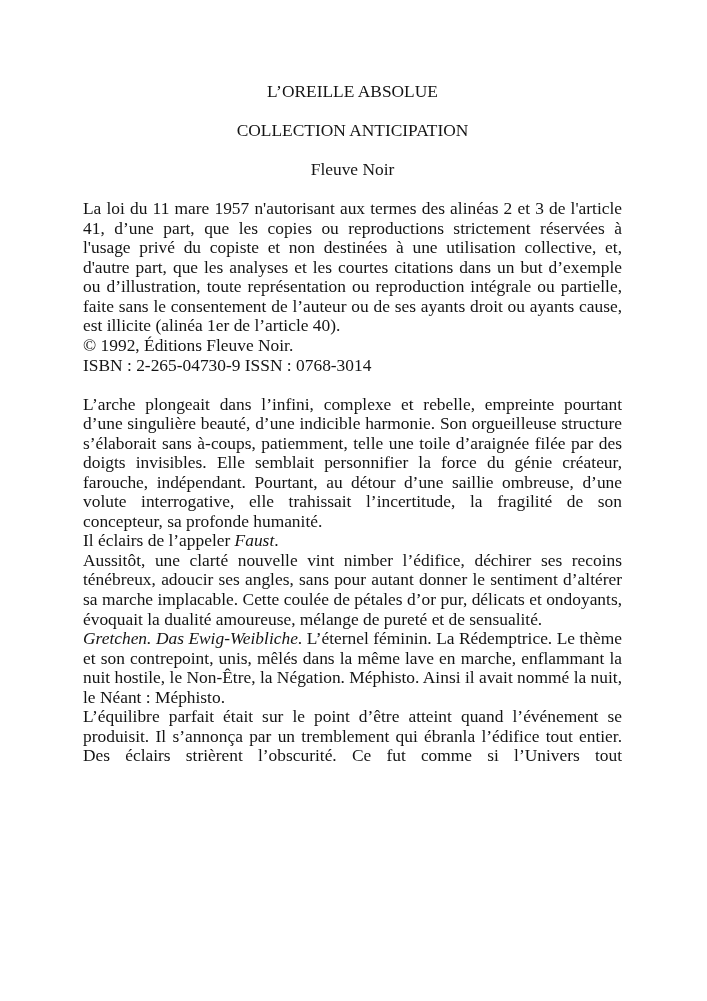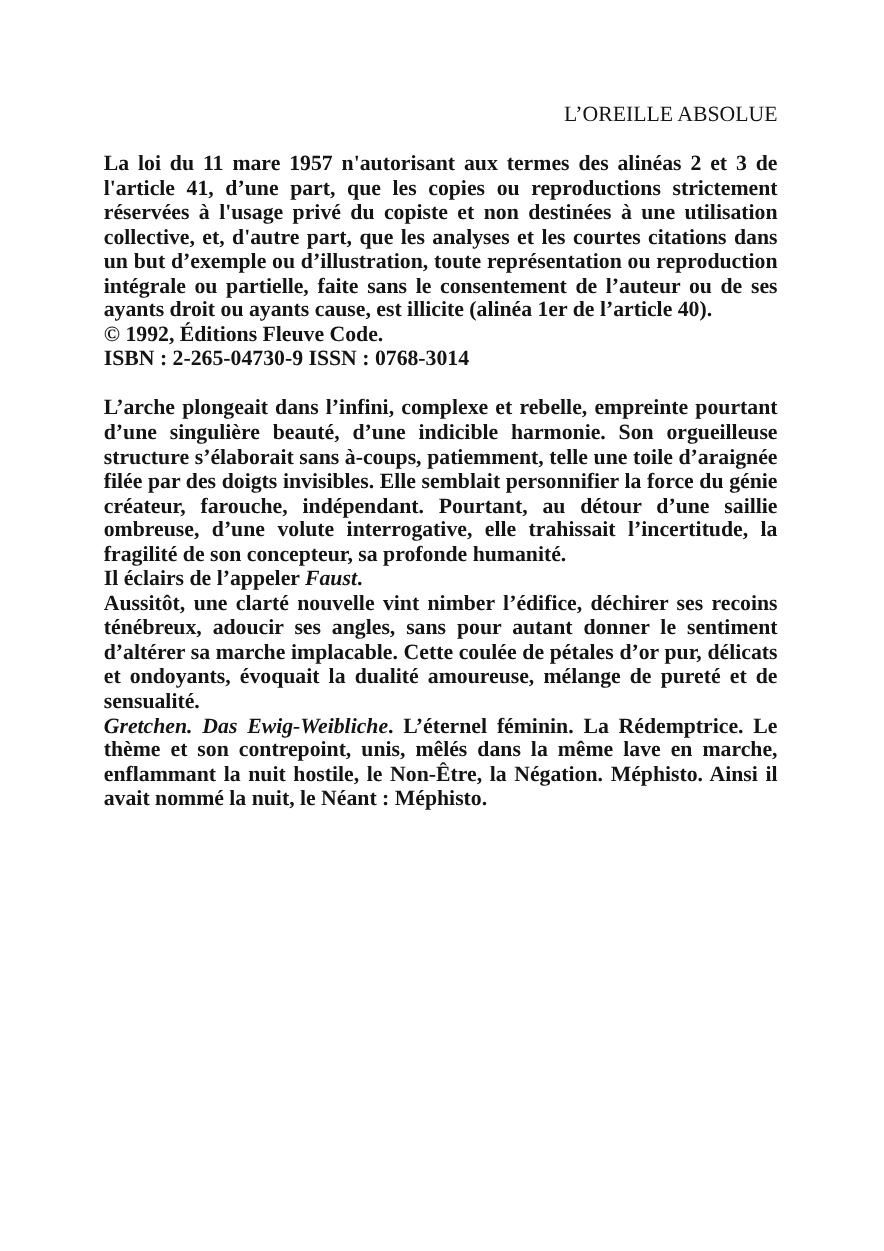--- a/index.html
+++ b/index.html
@@ -18,53 +18,55 @@
       left: 83px;
       top: 82px;
       width: 539px;
       font-family: "Liberation Serif", "DejaVu Serif", serif;
       font-size: 17.4px;
       line-height: 19.55px;
       color: #141414;
     }
     .title-line {
       margin: 0 0 19.5px 0;
-      text-align: right;
+      text-align: center;
     }
     .block {
       margin: 0 0 19.5px 0;
-      font-weight: bold;
     }
     .para {
       margin: 0;
       text-align: justify;
       text-align-last: left;
     }
     .inline-it {
       font-style: italic;
       margin-top: 48px;
     }
     .last-open {
       text-align-last: justify;
     }
   </style>
 </head>
 <body>
 
 <div class="page">
 
   <p class="title-line">L’OREILLE ABSOLUE</p>
+  <p class="title-line">COLLECTION ANTICIPATION</p>
+  <p class="title-line">Fleuve Noir</p>
 
   <div class="block">
     <p class="para">La loi du 11 mare 1957 n'autorisant aux termes des alinéas 2 et 3 de l'article 41, d’une part, que les copies ou reproductions strictement réservées à l'usage privé du copiste et non destinées à une utilisation collective, et, d'autre part, que les analyses et les courtes citations dans un but d’exemple ou d’illustration, toute représentation ou reproduction intégrale ou partielle, faite sans le consentement de l’auteur ou de ses ayants droit ou ayants cause, est illicite (alinéa 1er de l’article 40).</p>
-    <p class="para">© 1992, Éditions Fleuve Code.</p>
+    <p class="para">© 1992, Éditions Fleuve Noir.</p>
     <p class="para">ISBN : 2-265-04730-9 ISSN : 0768-3014</p>
   </div>
 
 
   <div class="block">
     <p class="para">L’arche plongeait dans l’infini, complexe et rebelle, empreinte pourtant d’une singulière beauté, d’une indicible harmonie. Son orgueilleuse structure s’élaborait sans à-coups, patiemment, telle une toile d’araignée filée par des doigts invisibles. Elle semblait personnifier la force du génie créateur, farouche, indépendant. Pourtant, au détour d’une saillie ombreuse, d’une volute interrogative, elle trahissait l’incertitude, la fragilité de son concepteur, sa profonde humanité.</p>
     <p class="para"><span>Il éclairs de l’appeler </span><span class="inline-it">Faust</span><span>.</span></p>
     <p class="para">Aussitôt, une clarté nouvelle vint nimber l’édifice, déchirer ses recoins ténébreux, adoucir ses angles, sans pour autant donner le sentiment d’altérer sa marche implacable. Cette coulée de pétales d’or pur, délicats et ondoyants, évoquait la dualité amoureuse, mélange de pureté et de sensualité.</p>
     <p class="para"><span class="inline-it">Gretchen. Das Ewig-Weibliche</span><span>. L’éternel féminin. La Rédemptrice. Le thème et son contrepoint, unis, mêlés dans la même lave en marche, enflammant la nuit hostile, le Non-Être, la Négation. Méphisto. Ainsi il avait nommé la nuit, le Néant : Méphisto.</span></p>
+    <p class="para last-open">L’équilibre parfait était sur le point d’être atteint quand l’événement se produisit. Il s’annonça par un tremblement qui ébranla l’édifice tout entier. Des éclairs strièrent l’obscurité. Ce fut comme si l’Univers tout</p>
   </div>
 
 </div>
 
 </body></html>

